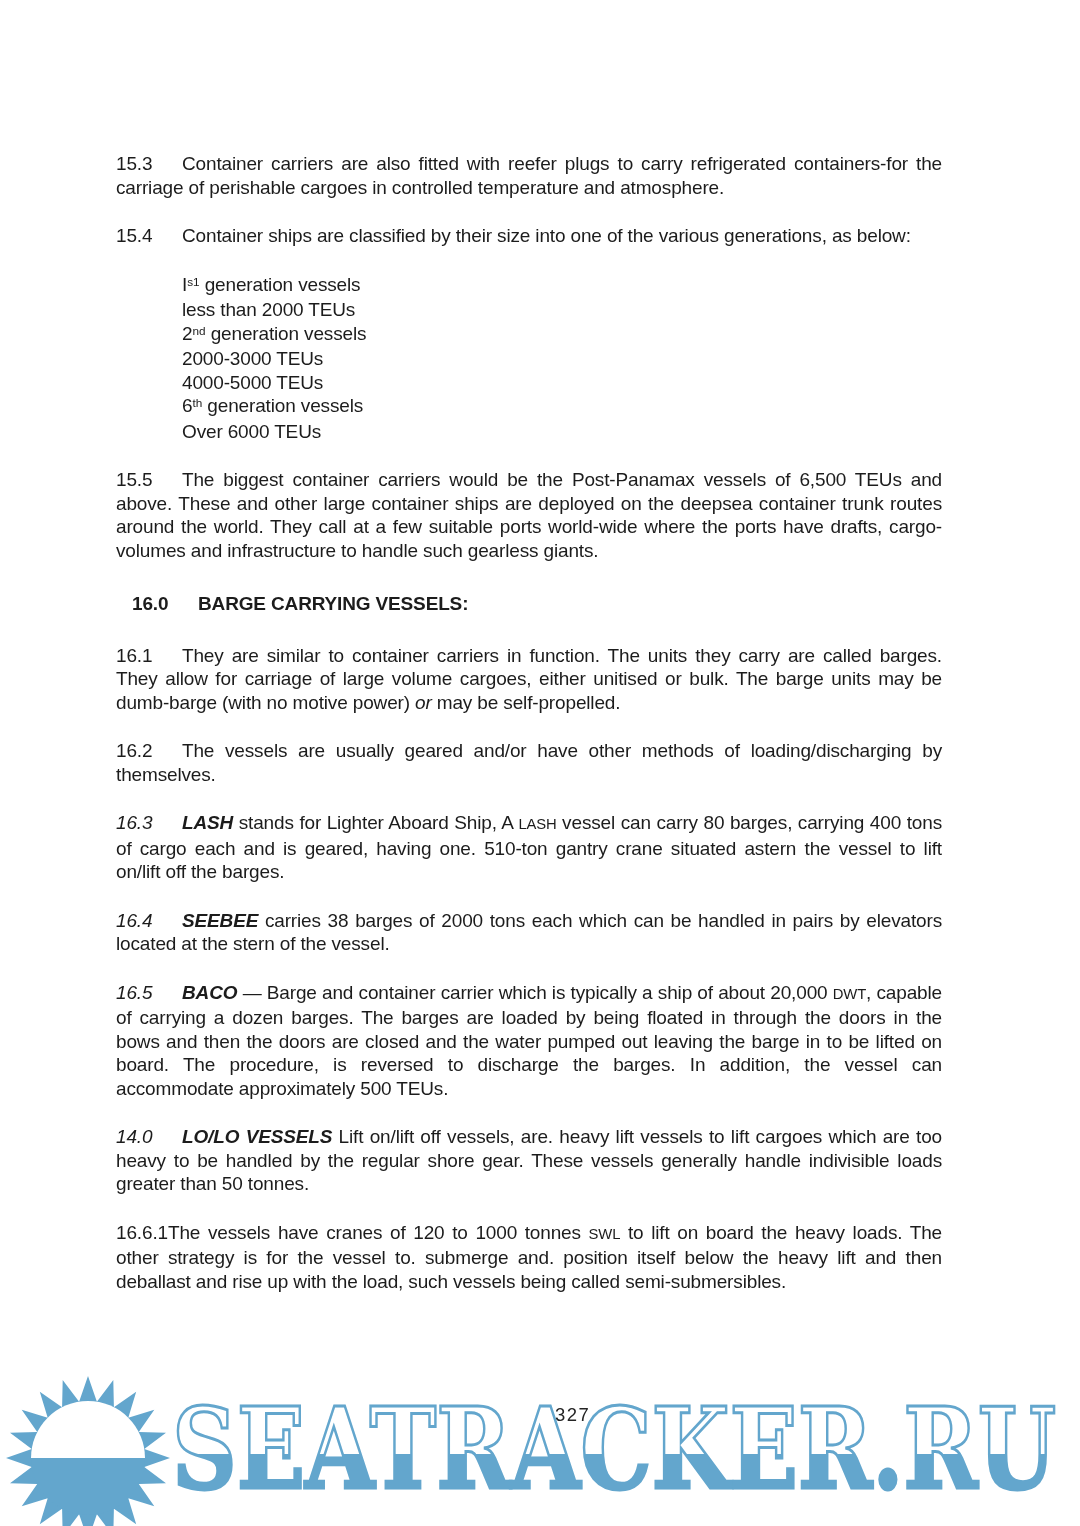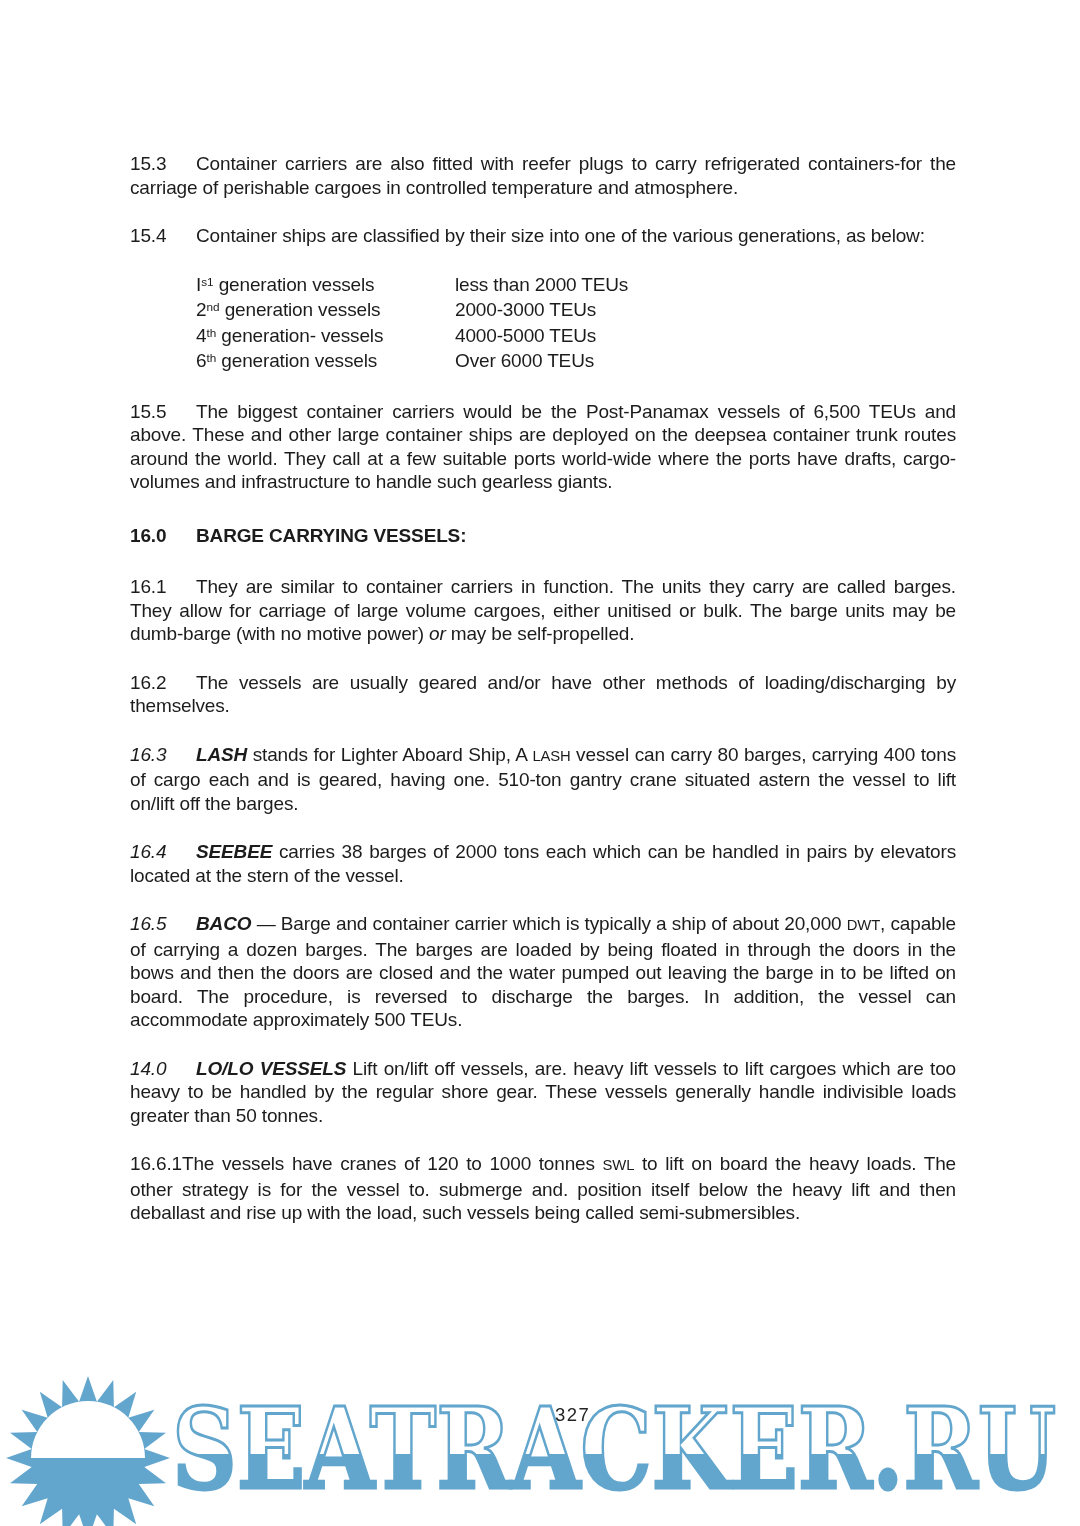--- a/index.html
+++ b/index.html
@@ -9,34 +9,34 @@
     background:#ffffff;
     overflow:hidden;
     font-family:"Liberation Sans",sans-serif;
     font-size:19px;
     line-height:23.5px;
     color:#1c1c1c;
     letter-spacing:-0.15px;
   }
   .content{
     position:absolute;
-    left:130px;top:152px;
+    left:116px;top:152px;
     width:826px;
   }
   p.para{margin:0 0 25px 0;text-align:justify;}
-  p.heading{font-weight:bold;margin:30px 0 28px 0;}
+  p.heading{font-weight:bold;margin:30px 0 28px 16px;}
   .pnum{display:inline-block;min-width:66px;}
   .pnum.narrow{min-width:50px;}
   .pnum.s-i{}
   .s-i{font-style:italic;}
   .s-bi{font-style:italic;font-weight:bold;}
   .s-sc{font-size:0.78em;}
   .s-sup{font-size:0.62em;position:relative;top:-0.42em;letter-spacing:0;}
   .gen-list{margin:0 0 25px 0;padding-left:66px;}
-  .gen-row{display:flex;}
+  .gen-row{display:flex;flex-direction:column;}
   .gen-label{width:259px;flex:none;}
   .gen-value{flex:none;}
   .page-number{
     position:absolute;
     top:1403px;left:524px;
     font-size:18.5px;
     letter-spacing:1.5px;
     color:#242424;
     z-index:1;
     margin-left:31px;
@@ -59,21 +59,20 @@
       <div class="gen-list">
         <div class="gen-row">
           <span class="gen-label"><span>I</span><span class="s-sup">s1</span><span> generation vessels</span></span>
           <span class="gen-value">less than 2000 TEUs</span>
         </div>
         <div class="gen-row">
           <span class="gen-label"><span>2</span><span class="s-sup">nd</span><span> generation vessels</span></span>
           <span class="gen-value">2000-3000 TEUs</span>
         </div>
         <div class="gen-row">
-          <span class="gen-label"><span>4</span><span class="s-sup">th</span><span> generation- vessels</span></span>
           <span class="gen-value">4000-5000 TEUs</span>
         </div>
         <div class="gen-row">
           <span class="gen-label"><span>6</span><span class="s-sup">th</span><span> generation vessels</span></span>
           <span class="gen-value">Over 6000 TEUs</span>
         </div>
       </div>
       <p class="para"><span class="pnum">15.5</span><span><span>The biggest container carriers would be the Post-Panamax vessels of 6,500 TEUs and above. These and other large container ships are deployed on the deepsea container trunk routes around the world. They call at a few suitable ports world-wide where the ports have drafts, cargo-volumes and infrastructure to handle such gearless giants.</span></span></p>
       <p class="para heading"><span class="pnum">16.0</span><span><span>BARGE CARRYING VESSELS:</span></span></p>
       <p class="para"><span class="pnum">16.1</span><span><span>They are similar to container carriers in function. The units they carry are called barges. They allow for carriage of large volume cargoes, either unitised or bulk. The barge units may be dumb-barge (with no motive power) </span><span class="s-i">or</span><span> may be self-propelled.</span></span></p>

